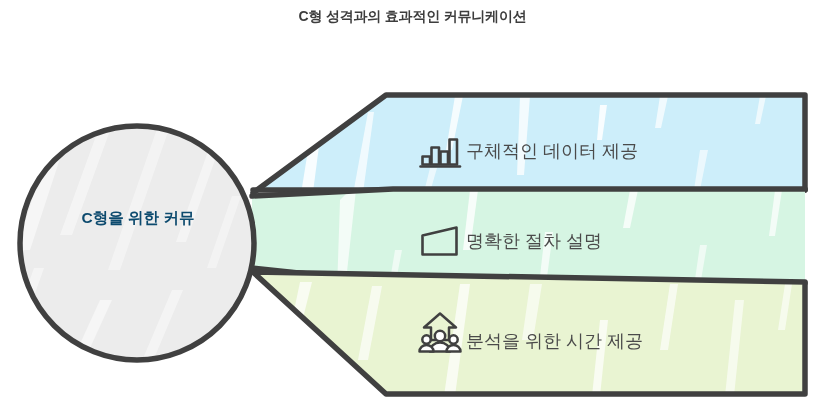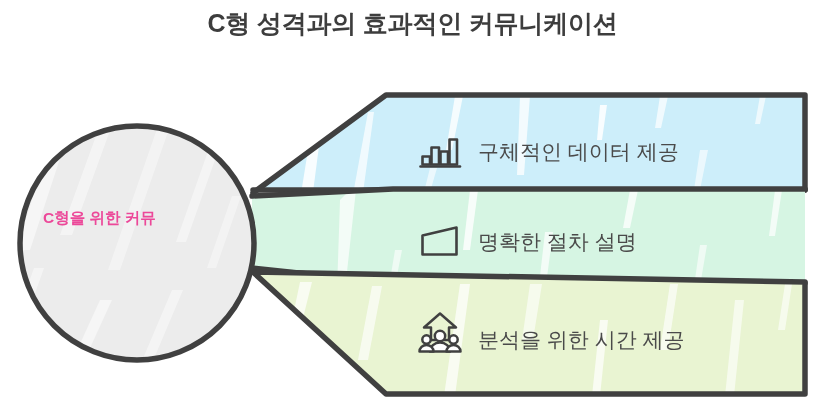--- a/index.html
+++ b/index.html
@@ -31,57 +31,57 @@
     height: 405px;
   }
 
   
   #page-title {
     position: absolute;
     left: 0;
     top: 8px;
     width: 825px;
     text-align: center;
-    font-size: 25px;
+    font-size: 14px;
     font-weight: bold;
     color: #3d3d3d;
     letter-spacing: -0.2px;
     line-height: 1.2;
   }
 
   
   #hub-label {
     position: absolute;
     left: 43px;
     top: 207px;
     width: 190px;
-    text-align: left;
+    text-align: center;
     font-size: 15.5px;
     font-weight: bold;
-    color: #ec4899;
+    color: #0c4a6e;
     line-height: 1.45;
   }
 
   
   .panel-row {
     position: absolute;
     display: flex;
     align-items: center;
   }
   .panel-icon {
     width: 46px;
     height: 42px;
     flex: 0 0 46px;
     display: flex;
     align-items: center;
     justify-content: center;
   }
   .panel-label {
-    margin-left: 14px;
-    font-size: 21px;
+    margin-left: 2px;
+    font-size: 18px;
     color: #4a4a4a;
     line-height: 1.3;
     white-space: nowrap;
   }
 
   #panel-row-0 { left: 418px; top: 131px; }
   #panel-row-1 { left: 418px; top: 221px; align-items: center; }
   #panel-row-2 { left: 418px; top: 311px; align-items: flex-end; }
 </style>
 </head>

